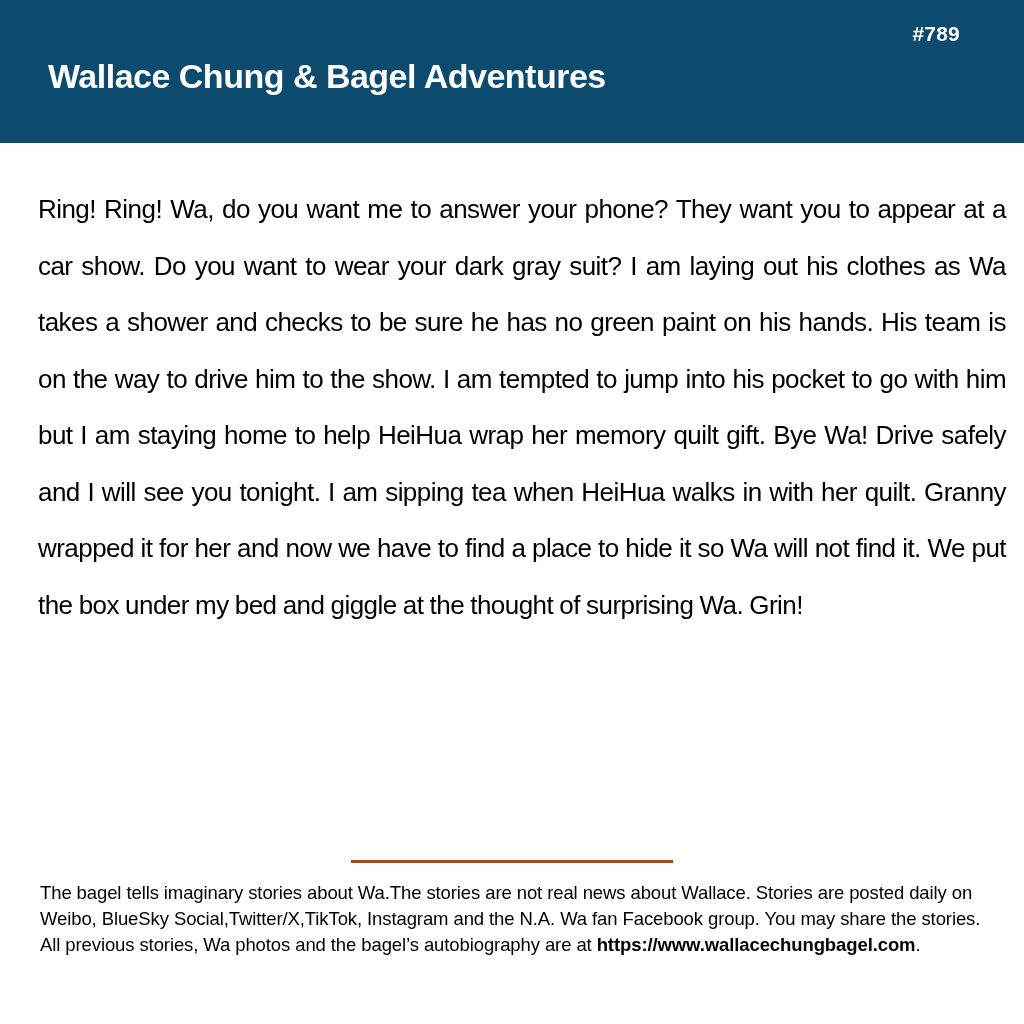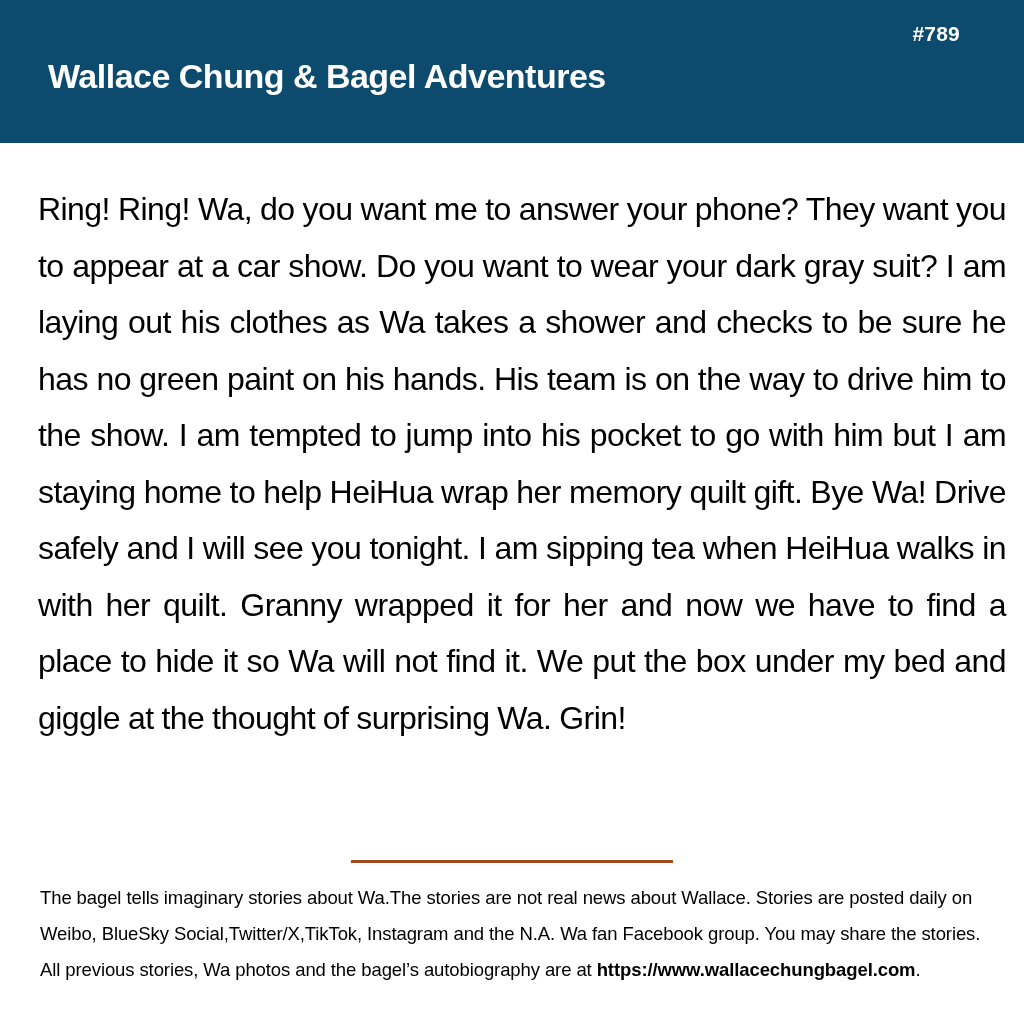--- a/index.html
+++ b/index.html
@@ -44,21 +44,21 @@
     font-size: 34px;
     font-weight: bold;
     letter-spacing: -0.5px;
     white-space: nowrap;
   }
   .story {
     position: absolute;
     left: 38px;
     top: 181px;
     width: 968px;
-    font-size: 32px;
+    font-size: 26px;
     line-height: 56.5px;
     color: #000000;
     letter-spacing: -0.55px;
     text-align: justify;
     text-justify: inter-word;
     word-spacing: -0.5px;
   }
   .divider-wrap {
     position: absolute;
     left: 0;
@@ -72,21 +72,21 @@
     height: 0;
     border-top: 3px solid #9c4a1e;
     vertical-align: middle;
   }
   .footer {
     position: absolute;
     left: 40px;
     top: 880px;
     width: 950px;
     font-size: 18.5px;
-    line-height: 36px;
+    line-height: 26px;
     color: #000000;
     letter-spacing: -0.1px;
   }
   .footer b {
     font-weight: bold;
   }
   .copyright {
     position: absolute;
     right: 36px;
     top: 1024px;

